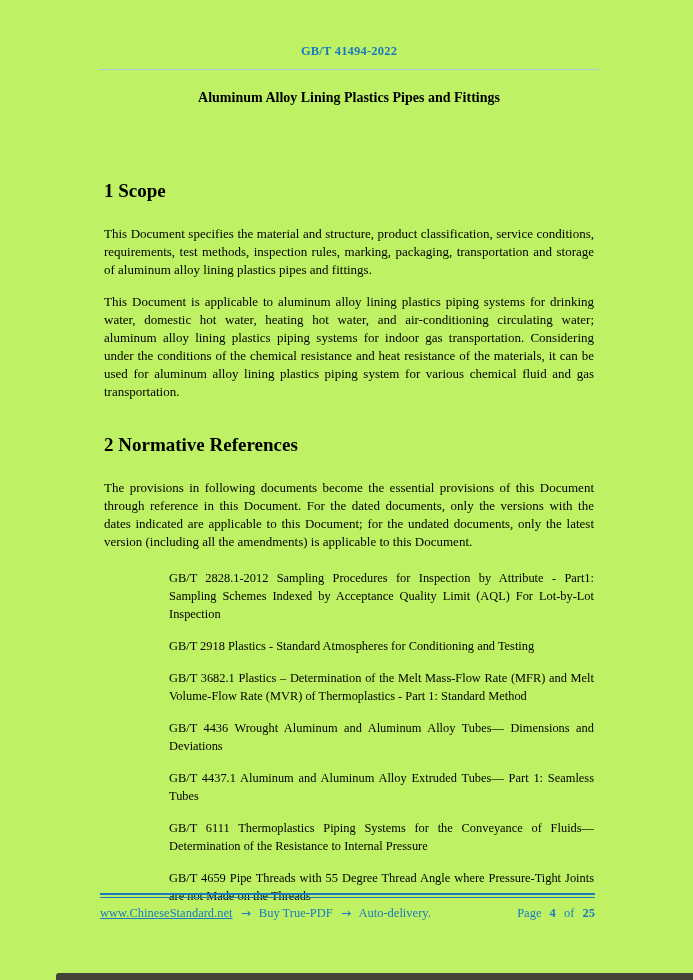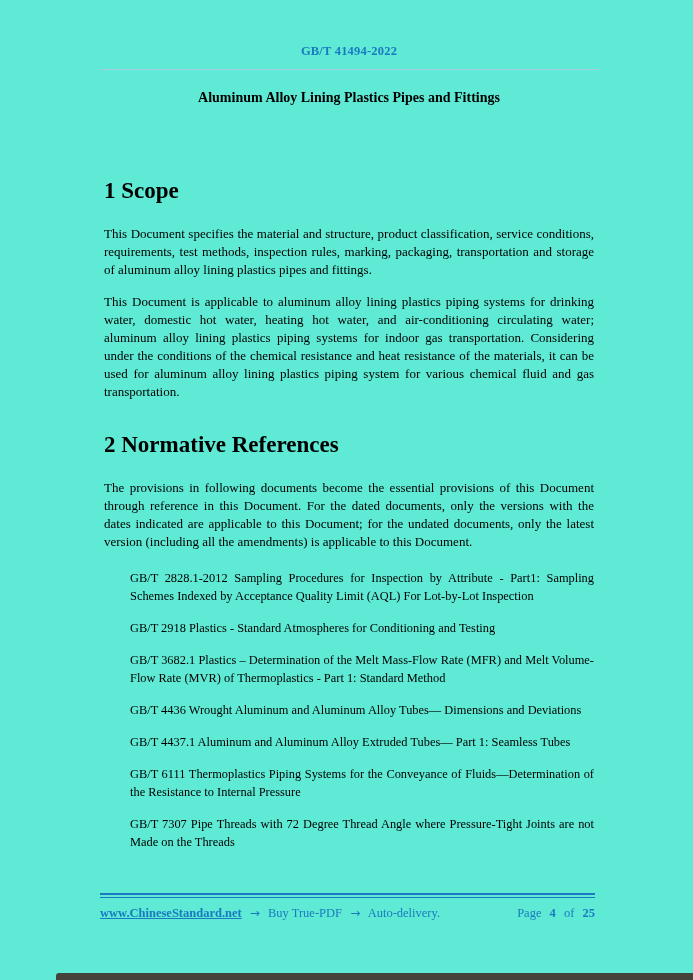--- a/index.html
+++ b/index.html
@@ -10,21 +10,21 @@
   *{margin:0;padding:0;box-sizing:border-box;}
   html,body{background:#ffffff;}
   body{
     font-family:"Liberation Serif","DejaVu Serif",serif;
     color:#000;
   }
   .page{
     position:relative;
     width:693px;
     height:980px;
-    background:#5eead4;
+    background:#bef264;
     overflow:hidden;
   }
   .content{
     padding:44px 99px 0 104px;
   }
   .doc-number{
     text-align:center;
     color:var(--accent);
     font-weight:bold;
     font-size:12.5px;
@@ -39,21 +39,21 @@
   }
   .doc-title{
     margin-top:17px;
     text-align:center;
     font-size:14px;
     font-weight:bold;
     line-height:22px;
     color:#000;
   }
   h2.section-heading{
-    font-size:23px;
+    font-size:19px;
     font-weight:bold;
     line-height:20px;
     color:#000;
   }
   .h2-scope{margin-top:72px;}
   .h2-normative{margin-top:34px;}
   p.body-par{
     font-size:13px;
     line-height:18px;
     text-align:justify;
@@ -62,20 +62,21 @@
   .par-next{margin-top:14px;}
   .references{
     margin-top:18px;
     margin-left:26px;
   }
   p.ref{
     font-size:12.4px;
     line-height:18px;
     text-align:justify;
     margin-bottom:14px;
+    margin-left:39px;
   }
   .doc-footer{
     position:absolute;
     left:100px;
     right:98px;
     top:893px;
   }
   .footer-rule{
     height:5px;
     border-top:2px solid var(--accent);
@@ -89,21 +90,20 @@
     color:var(--accent);
     font-size:12.5px;
     line-height:16px;
   }
   .footer-left span{margin-right:5px;}
   .footer-link{
     color:var(--accent);
     text-decoration:underline;
     cursor:pointer;
     margin-right:5px;
-    font-weight:bold;
   }
   .arrow{
     font-family:"DejaVu Sans","Liberation Sans",sans-serif;
     font-size:12px;
   }
   .footer-right span{margin-left:5px;}
   .bold{font-weight:bold;}
   .page-bottom-shadow{
     position:absolute;
     left:56px;
@@ -137,21 +137,21 @@
       <h2 class="section-heading h2-normative">2 Normative References</h2>
       <p class="body-par par-first">The provisions in following documents become the essential provisions of this Document through reference in this Document. For the dated documents, only the versions with the dates indicated are applicable to this Document; for the undated documents, only the latest version (including all the amendments) is applicable to this Document.</p>
 
       <div class="references">
         <p class="ref">GB/T 2828.1-2012 Sampling Procedures for Inspection by Attribute - Part1: Sampling Schemes Indexed by Acceptance Quality Limit (AQL) For Lot-by-Lot Inspection</p>
         <p class="ref">GB/T 2918 Plastics - Standard Atmospheres for Conditioning and Testing</p>
         <p class="ref">GB/T 3682.1 Plastics – Determination of the Melt Mass-Flow Rate (MFR) and Melt Volume-Flow Rate (MVR) of Thermoplastics - Part 1: Standard Method</p>
         <p class="ref">GB/T 4436 Wrought Aluminum and Aluminum Alloy Tubes— Dimensions and Deviations</p>
         <p class="ref">GB/T 4437.1 Aluminum and Aluminum Alloy Extruded Tubes— Part 1: Seamless Tubes</p>
         <p class="ref">GB/T 6111 Thermoplastics Piping Systems for the Conveyance of Fluids—Determination of the Resistance to Internal Pressure</p>
-        <p class="ref">GB/T 7307 Pipe Threads with 72 Degree Thread Angle where Pressure-Tight Joints are not Made on the Threads</p>
+        <p class="ref">GB/T 4659 Pipe Threads with 55 Degree Thread Angle where Pressure-Tight Joints are not Made on the Threads</p>
       </div>
     </section>
 
   </div>
 
   <footer class="doc-footer">
     <div class="footer-rule"></div>
     <div class="footer-row">
       <div class="footer-left">
         <a class="footer-link">www.ChineseStandard.net</a>

